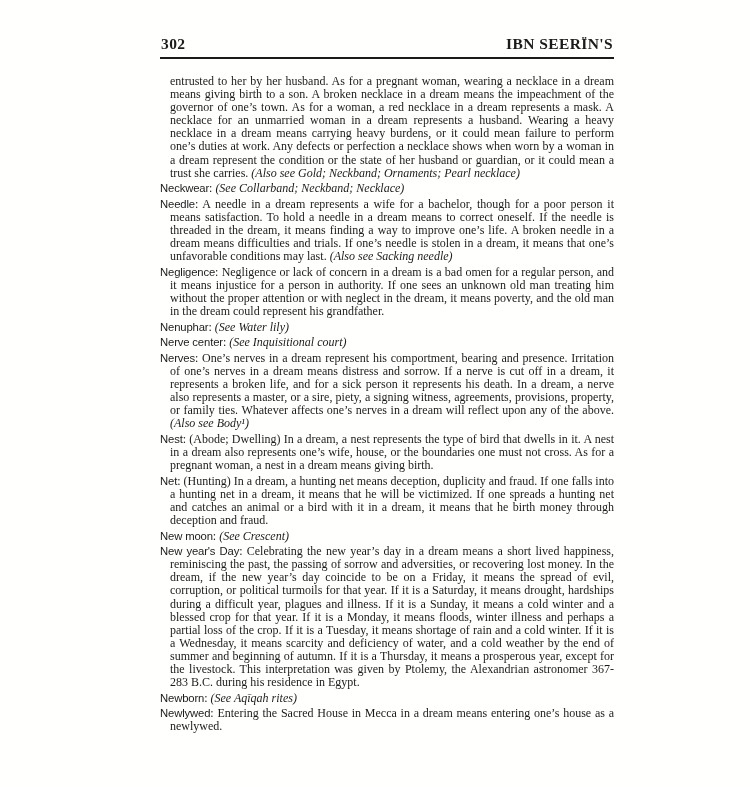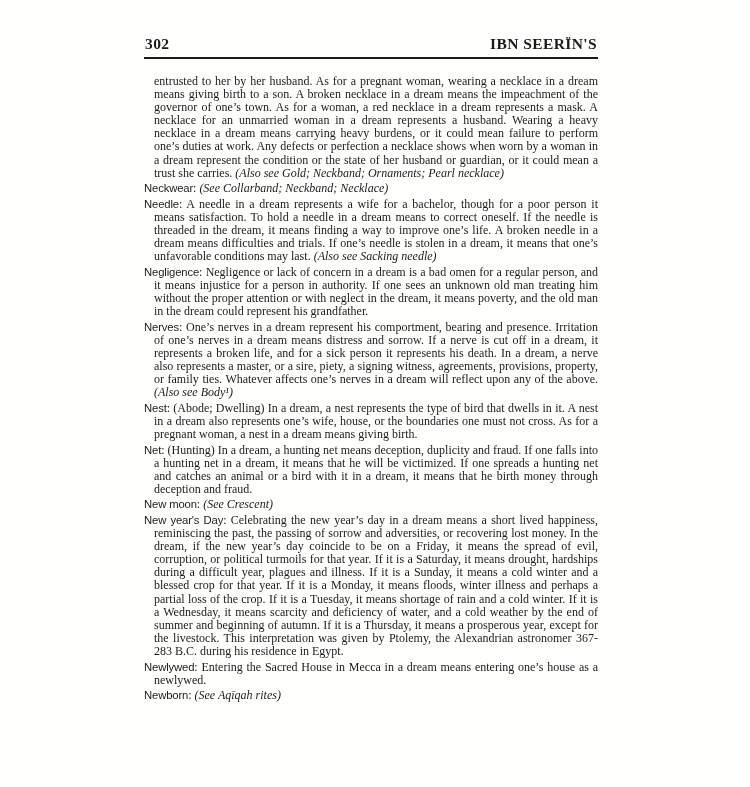--- a/index.html
+++ b/index.html
@@ -11,21 +11,21 @@
     -webkit-font-smoothing: antialiased;
   }
   .sheet {
     position: relative;
     width: 750px; height: 787px;
     background: #fffffe;
     overflow: hidden;
   }
   .content {
     position: absolute;
-    left: 144px; top: 10px;
+    left: 160px; top: 10px;
     width: 454px;
   }
   .pagehead {
     display: flex;
     justify-content: space-between;
     align-items: flex-end;
     font-weight: bold;
     font-size: 15.5px;
     letter-spacing: 0.4px;
     border-bottom: 2.5px solid #1a1a1a;
@@ -64,22 +64,24 @@
   <div class="content">
     <div class="pagehead">
       <span class="page-number">302</span>
       <span class="running-title">IBN SEERÏN'S</span>
     </div>
     <div class="body-text">
         <p class="entry continuation"><span class="seg normal">entrusted to her by her husband. As for a pregnant woman, wearing a necklace in a dream means giving birth to a son. A broken necklace in a dream means the impeachment of the governor of one’s town. As for a woman, a red necklace in a dream represents a mask. A necklace for an unmarried woman in a dream represents a husband. Wearing a heavy necklace in a dream means carrying heavy burdens, or it could mean failure to perform one’s duties at work. Any defects or perfection a necklace shows when worn by a woman in a dream represent the condition or the state of her husband or guardian, or it could mean a trust she carries. </span><em class="seg italic">(Also see Gold; Neckband; Ornaments; Pearl necklace)</em></p>
         <p class="entry"><span class="term">Neckwear</span><span class="seg normal">: </span><em class="seg italic">(See Collarband; Neckband; Necklace)</em></p>
         <p class="entry"><span class="term">Needle</span><span class="seg normal">: A needle in a dream represents a wife for a bachelor, though for a poor person it means satisfaction. To hold a needle in a dream means to correct oneself. If the needle is threaded in the dream, it means finding a way to improve one’s life. A broken needle in a dream means difficulties and trials. If one’s needle is stolen in a dream, it means that one’s unfavorable conditions may last. </span><em class="seg italic">(Also see Sacking needle)</em></p>
         <p class="entry"><span class="term">Negligence</span><span class="seg normal">: Negligence or lack of concern in a dream is a bad omen for a regular person, and it means injustice for a person in authority. If one sees an unknown old man treating him without the proper attention or with neglect in the dream, it means poverty, and the old man in the dream could represent his grandfather.</span></p>
+        <p class="entry"><span class="term">Nenuphar</span><span class="seg normal">: </span><em class="seg italic">(See Water lily)</em></p>
+        <p class="entry"><span class="term">Nerve center</span><span class="seg normal">: </span><em class="seg italic">(See Inquisitional court)</em></p>
         <p class="entry"><span class="term">Nerves</span><span class="seg normal">: One’s nerves in a dream represent his comportment, bearing and presence. Irritation of one’s nerves in a dream means distress and sorrow. If a nerve is cut off in a dream, it represents a broken life, and for a sick person it represents his death. In a dream, a nerve also represents a master, or a sire, piety, a signing witness, agreements, provisions, property, or family ties. Whatever affects one’s nerves in a dream will reflect upon any of the above. </span><em class="seg italic">(Also see Body¹)</em></p>
         <p class="entry"><span class="term">Nest</span><span class="seg normal">: (Abode; Dwelling) In a dream, a nest represents the type of bird that dwells in it. A nest in a dream also represents one’s wife, house, or the boundaries one must not cross. As for a pregnant woman, a nest in a dream means giving birth.</span></p>
         <p class="entry"><span class="term">Net</span><span class="seg normal">: (Hunting) In a dream, a hunting net means deception, duplicity and fraud. If one falls into a hunting net in a dream, it means that he will be victimized. If one spreads a hunting net and catches an animal or a bird with it in a dream, it means that he birth money through deception and fraud.</span></p>
         <p class="entry"><span class="term">New moon</span><span class="seg normal">: </span><em class="seg italic">(See Crescent)</em></p>
         <p class="entry"><span class="term">New year's Day</span><span class="seg normal">: Celebrating the new year’s day in a dream means a short lived happiness, reminiscing the past, the passing of sorrow and adversities, or recovering lost money. In the dream, if the new year’s day coincide to be on a Friday, it means the spread of evil, corruption, or political turmoils for that year. If it is a Saturday, it means drought, hardships during a difficult year, plagues and illness. If it is a Sunday, it means a cold winter and a blessed crop for that year. If it is a Monday, it means floods, winter illness and perhaps a partial loss of the crop. If it is a Tuesday, it means shortage of rain and a cold winter. If it is a Wednesday, it means scarcity and deficiency of water, and a cold weather by the end of summer and beginning of autumn. If it is a Thursday, it means a prosperous year, except for the livestock. This interpretation was given by Ptolemy, the Alexandrian astronomer 367-283 B.C. during his residence in Egypt.</span></p>
+        <p class="entry"><span class="term">Newborn</span><span class="seg normal">: </span><em class="seg italic">(See Aqīqah rites)</em></p>
         <p class="entry"><span class="term">Newlywed</span><span class="seg normal">: Entering the Sacred House in Mecca in a dream means entering one’s house as a newlywed.</span></p>
-        <p class="entry"><span class="term">Newborn</span><span class="seg normal">: </span><em class="seg italic">(See Aqīqah rites)</em></p>
       </div>
   </div>
 </div>
 
 </body></html>

